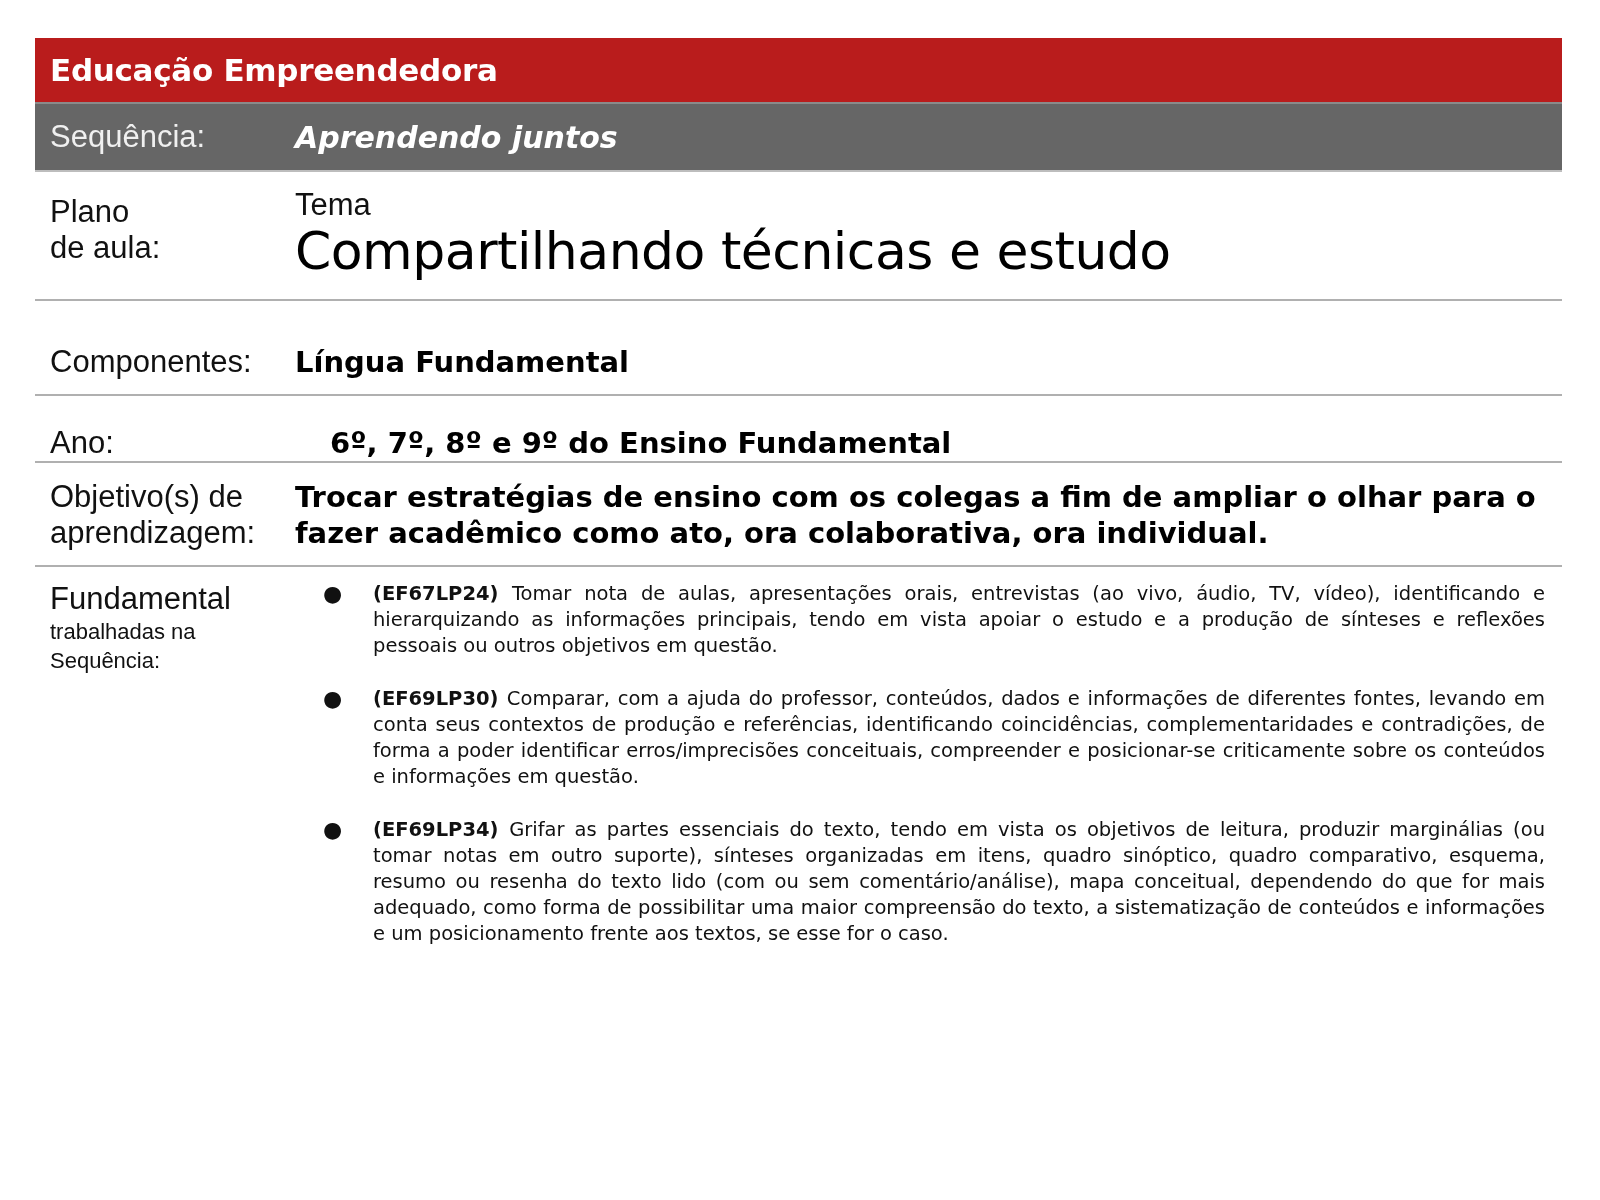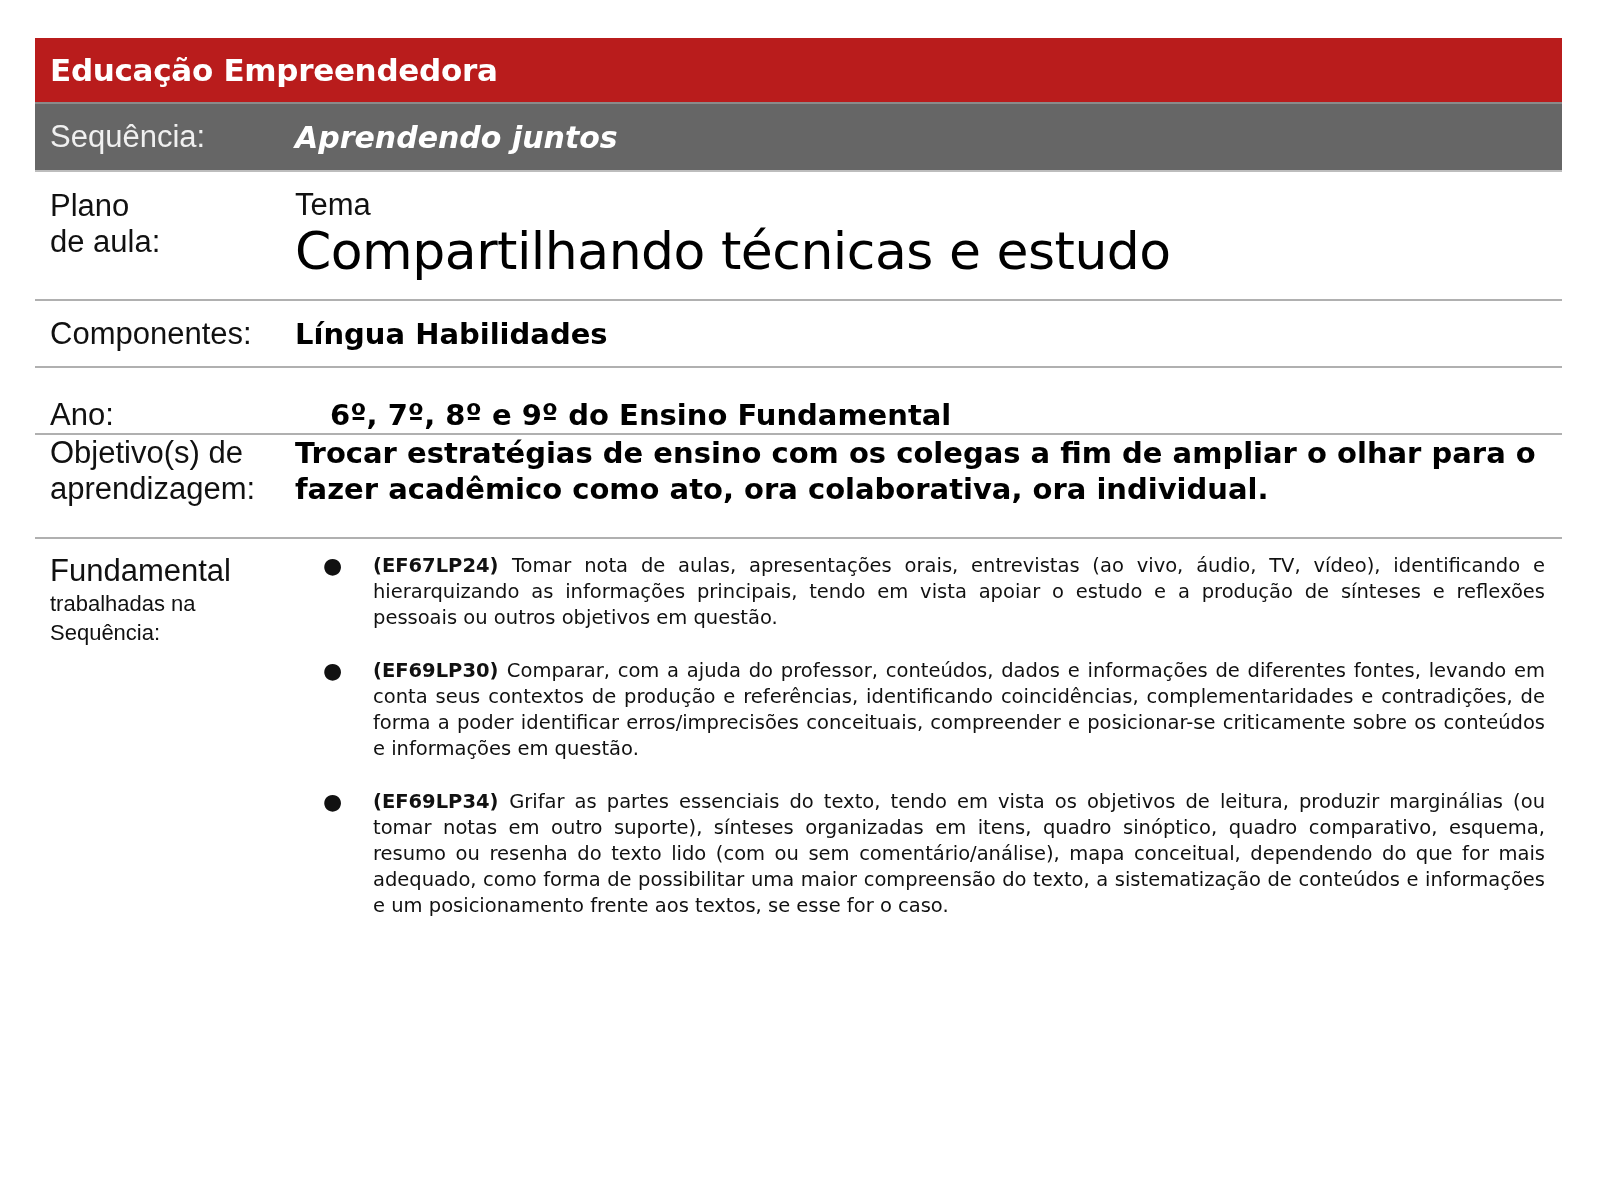--- a/index.html
+++ b/index.html
@@ -73,39 +73,39 @@
   }
   .row .val {
     flex: 1;
     font-family: "DejaVu Sans", sans-serif;
     font-weight: bold;
     font-size: 29px;
     line-height: 36px;
     color: #000;
   }
   .row-plano { height: 127px; }
-  .row-plano .lbl { padding-top: 16px; }
+  .row-plano .lbl { padding-top: 16px; margin-top: 6px; }
   .row-plano .val { padding-top: 16px; }
   .row-plano .tema {
     font-weight: normal;
     font-family: "Liberation Sans", sans-serif;
     font-size: 31px;
     line-height: 34px;
     color: #111;
   }
   .row-plano .big {
     font-size: 52px;
     line-height: 58px;
     font-weight: normal;
     letter-spacing: -0.5px;
   }
-  .row-comp { height: 65px; align-items: center; }
+  .row-comp { height: 65px; align-items: center; margin-top: 28px; }
   .row-ano { height: 65px; align-items: flex-end; gap: 35px; }
   .row-obj { height: 102px; }
-  .row-obj .lbl, .row-obj .val { }
+  .row-obj .lbl, .row-obj .val { padding-top: 16px; }
   .row-obj .lbl { line-height: 36px; }
   .row-obj .val { line-height: 36px; font-size: 29px; }
   .row-hab {
     display: flex;
     padding-top: 14px;
   }
   .row-hab .lbl {
     width: 245px;
     padding-left: 15px;
     flex-shrink: 0;
@@ -169,21 +169,21 @@
       <div>de aula:</div>
     </div>
     <div class="val">
       <div class="tema">Tema</div>
       <div class="big">Compartilhando técnicas e estudo</div>
     </div>
   </div>
 
   <div class="row row-comp">
     <div class="lbl">Componentes:</div>
-    <div class="val">Língua Habilidades</div>
+    <div class="val">Língua Fundamental</div>
   </div>
 
   <div class="row row-ano">
     <div class="lbl">Ano:</div>
     <div class="val">6º, 7º, 8º e 9º do Ensino Fundamental</div>
   </div>
 
   <div class="row row-obj">
     <div class="lbl">
       <div>Objetivo(s) de</div>

